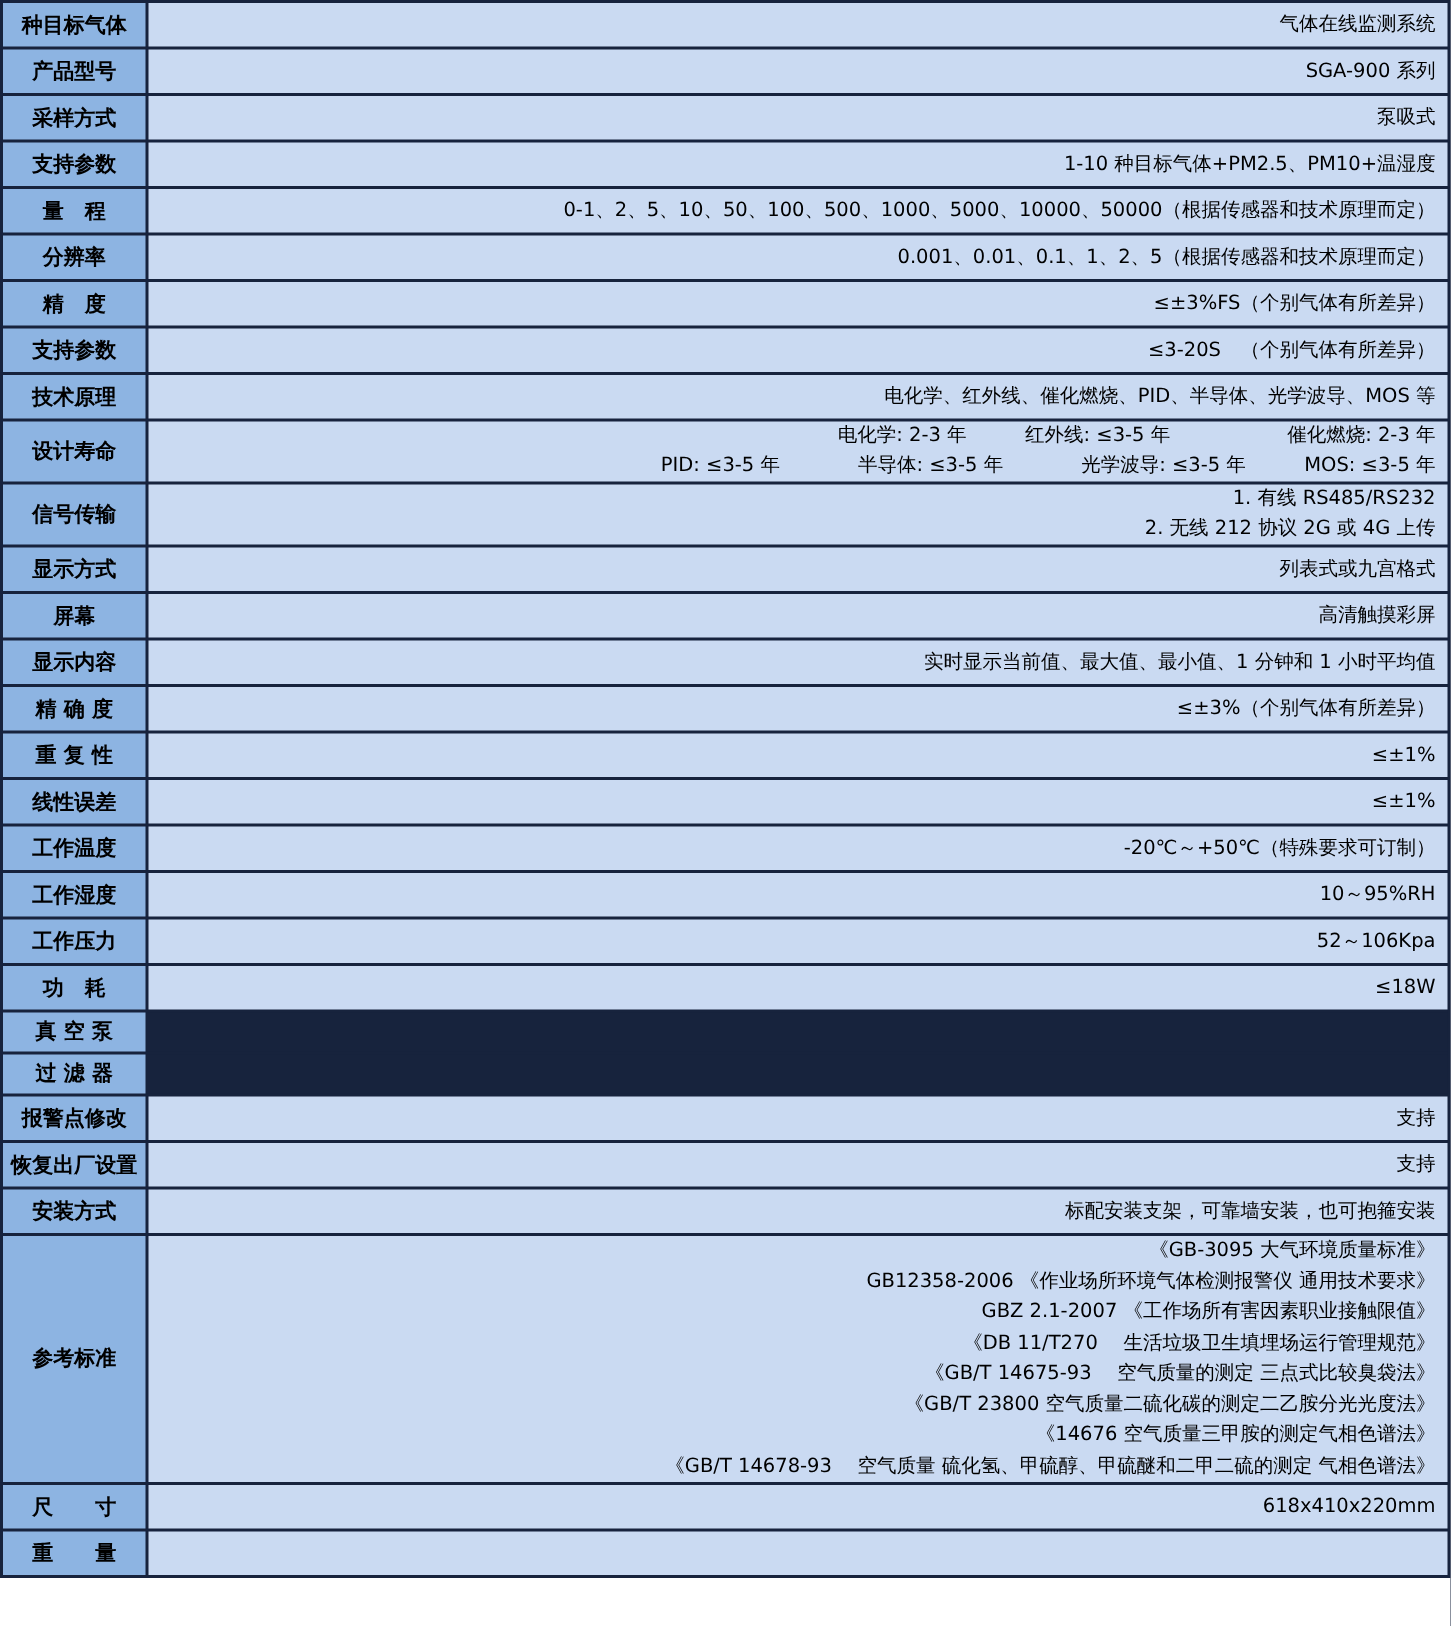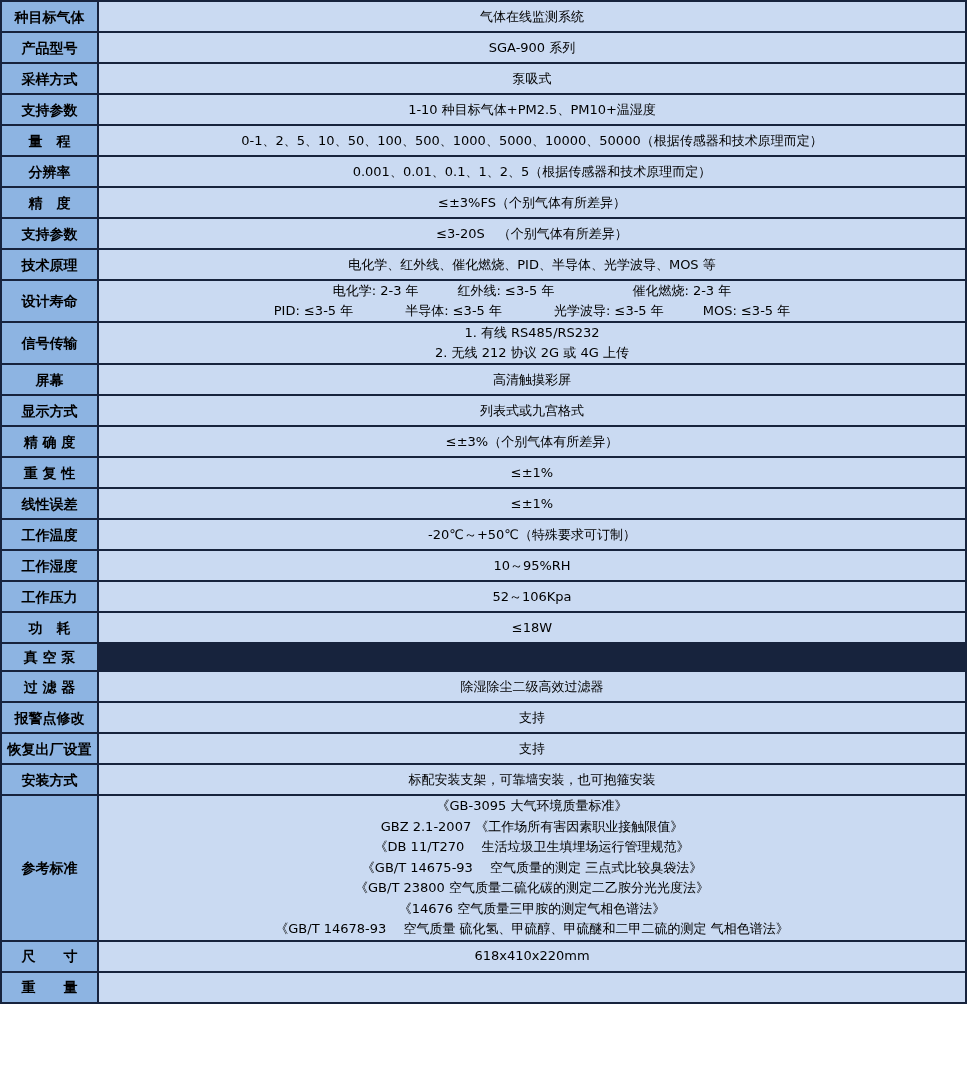--- a/index.html
+++ b/index.html
@@ -41,21 +41,21 @@
     text-align:center;
     font-weight:bold;
     font-size:14px;
     line-height:18px;
     padding:4px 2px;
     white-space:pre;
   }
   .cell.value{
     flex:1 1 auto;
     background:var(--value-bg);
-    align-items:center;
+    align-items:flex-end;
     font-size:13px;
     padding:0 8px;
     min-height:29px;
   }
   .vline{
     white-space:pre-wrap;
     line-height:20px;
   }
   .cell.value.ref .vline{
     line-height:20.5px;
@@ -127,29 +127,35 @@
       </div>
     </div>
     <div class="row">
       <div class="cell label">信号传输</div>
       <div class="cell value">
         <div class="vline">1. 有线 RS485/RS232</div>
         <div class="vline">2. 无线 212 协议 2G 或 4G 上传</div>
       </div>
     </div>
     <div class="row">
+      <div class="cell label">显示方式</div>
+      <div class="cell value">
+        <div class="vline">列表式或九宫格式</div>
+      </div>
+    </div>
+    <div class="row">
       <div class="cell label">屏幕</div>
       <div class="cell value">
         <div class="vline">高清触摸彩屏</div>
       </div>
     </div>
     <div class="row">
-      <div class="cell label">显示方式</div>
-      <div class="cell value">
-        <div class="vline">列表式或九宫格式</div>
+      <div class="cell label">显示内容</div>
+      <div class="cell value">
+        <div class="vline">实时显示当前值、最大值、最小值、1 分钟和 1 小时平均值</div>
       </div>
     </div>
     <div class="row">
       <div class="cell label">精 确 度</div>
       <div class="cell value">
         <div class="vline">≤±3%（个别气体有所差异）</div>
       </div>
     </div>
     <div class="row">
       <div class="cell label">重 复 性</div>
@@ -185,23 +191,20 @@
       <div class="cell label">功　耗</div>
       <div class="cell value">
         <div class="vline">≤18W</div>
       </div>
     </div>
     <div class="row">
       <div class="cell label">真 空 泵</div>
     </div>
     <div class="row">
       <div class="cell label">过 滤 器</div>
-      <div class="cell value">
-        <div class="vline">除湿除尘二级高效过滤器</div>
-      </div>
     </div>
     <div class="row">
       <div class="cell label">报警点修改</div>
       <div class="cell value">
         <div class="vline">支持</div>
       </div>
     </div>
     <div class="row">
       <div class="cell label">恢复出厂设置</div>
       <div class="cell value">
@@ -211,20 +214,21 @@
     <div class="row">
       <div class="cell label">安装方式</div>
       <div class="cell value">
         <div class="vline">标配安装支架，可靠墙安装，也可抱箍安装</div>
       </div>
     </div>
     <div class="row">
       <div class="cell label">参考标准</div>
       <div class="cell value ref">
         <div class="vline">《GB-3095 大气环境质量标准》</div>
+        <div class="vline">GB12358-2006 《作业场所环境气体检测报警仪 通用技术要求》</div>
         <div class="vline">GBZ 2.1-2007 《工作场所有害因素职业接触限值》</div>
         <div class="vline">《DB 11/T270　 生活垃圾卫生填埋场运行管理规范》</div>
         <div class="vline">《GB/T 14675-93　 空气质量的测定 三点式比较臭袋法》</div>
         <div class="vline">《GB/T 23800 空气质量二硫化碳的测定二乙胺分光光度法》</div>
         <div class="vline">《14676 空气质量三甲胺的测定气相色谱法》</div>
         <div class="vline">《GB/T 14678-93　 空气质量 硫化氢、甲硫醇、甲硫醚和二甲二硫的测定 气相色谱法》</div>
       </div>
     </div>
     <div class="row">
       <div class="cell label">尺　　寸</div>

